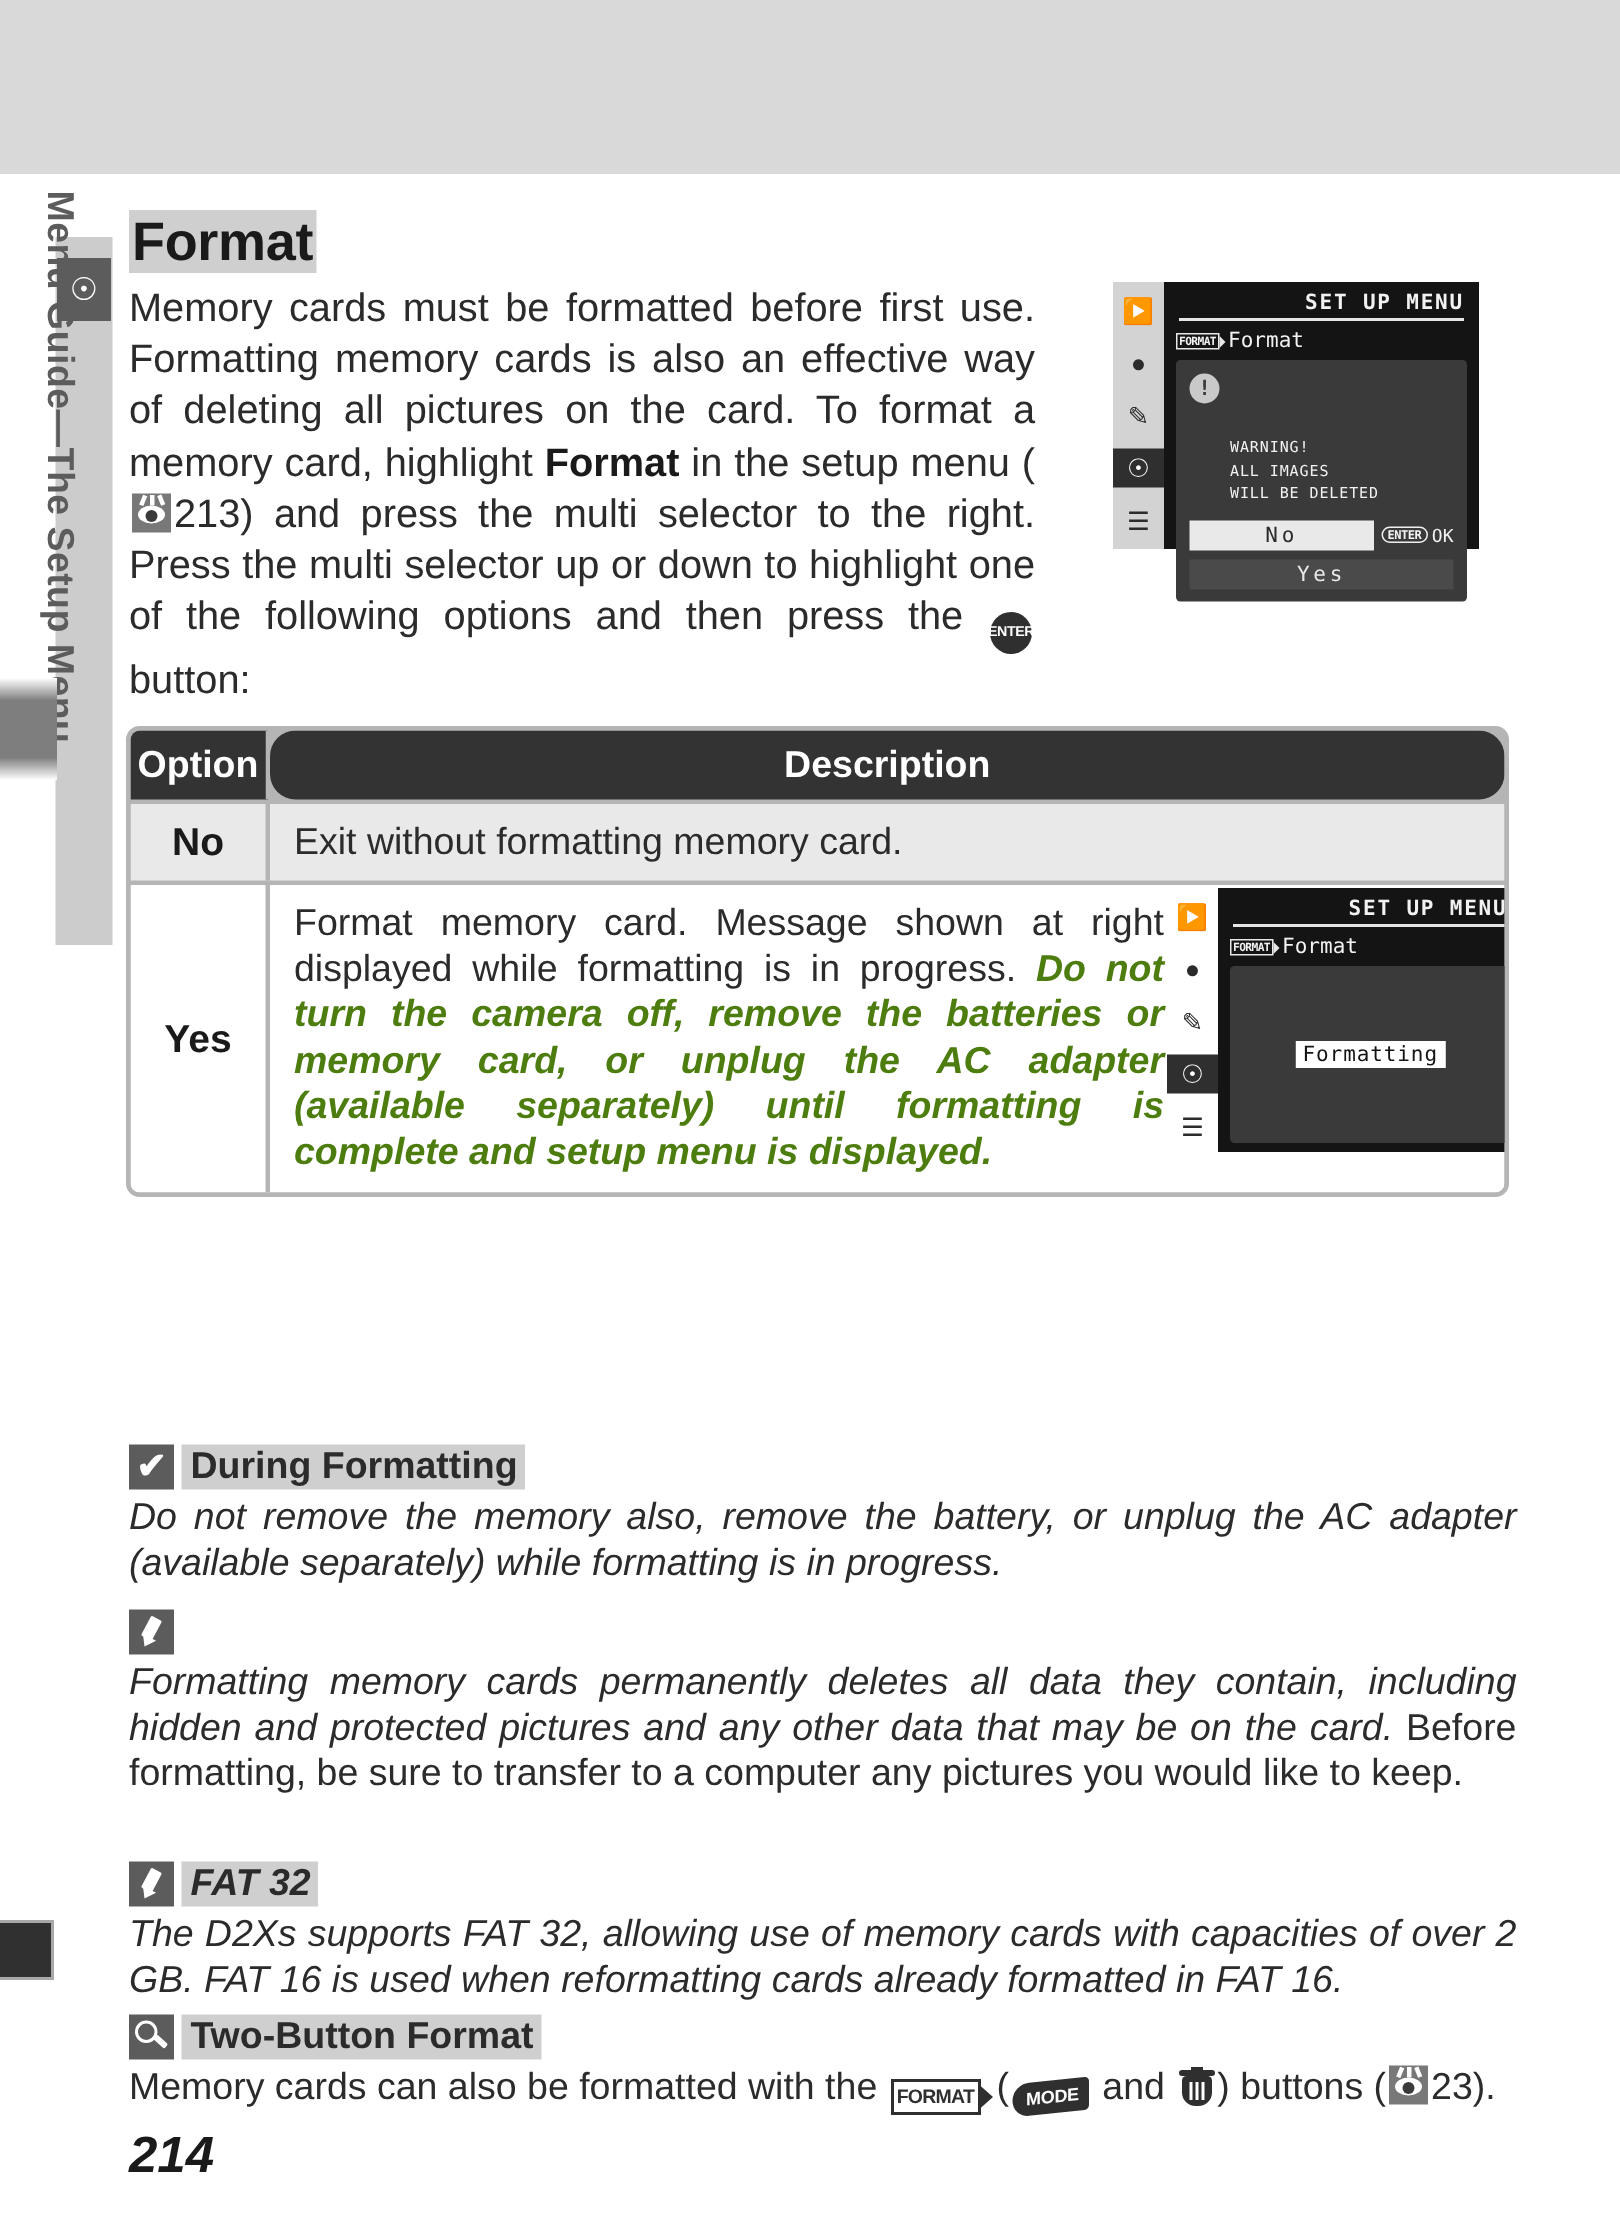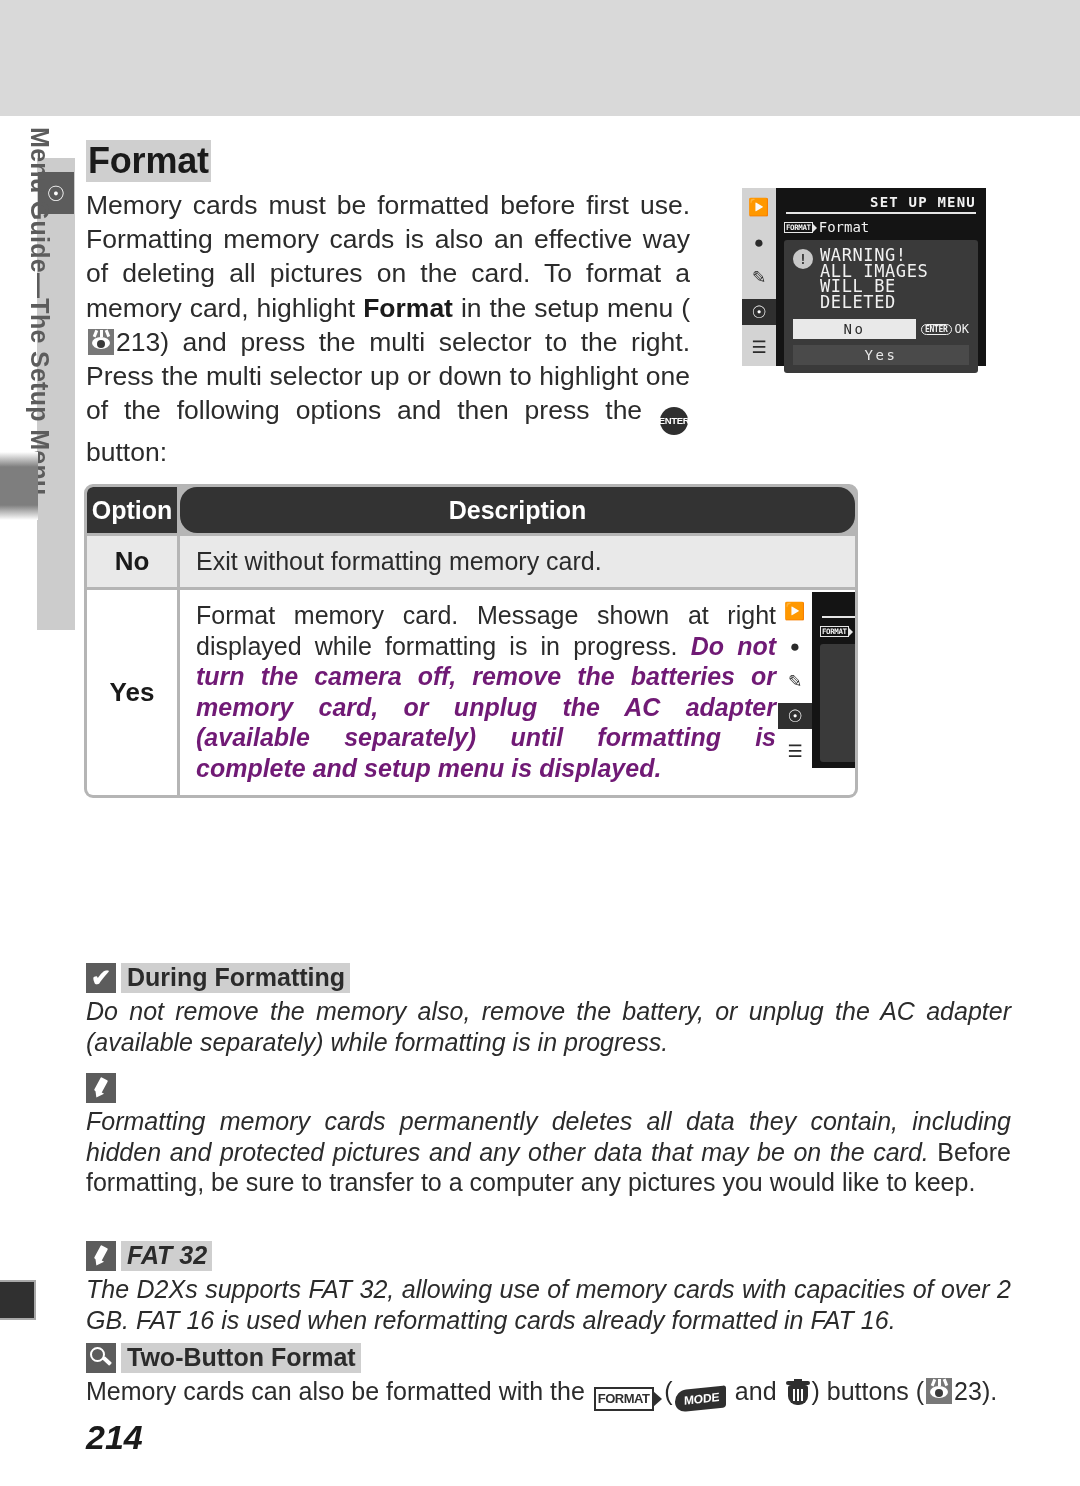--- a/index.html
+++ b/index.html
@@ -183,21 +183,21 @@
   .lcd-panel {
     background: #3a3a3a; border-radius: 3px; margin: 2px 2px 0 2px;
     padding: 8px 9px; flex: 1; position: relative;
   }
   .warn-wrap { display: flex; align-items: flex-start; gap: 7px; }
   .warn-bang {
     width: 20px; height: 20px; border-radius: 50%; background: #c9c9c9; color: #3a3a3a;
     display: flex; align-items: center; justify-content: center;
     font-size: 14px; font-weight: bold; flex: none; margin-top: 1px;
   }
-  .warn-lines { font-size: 17px; line-height: 15.5px; letter-spacing: 0.6px; }
+  .warn-lines { font-size: 10px; line-height: 15.5px; letter-spacing: 0.6px; margin-top: 43px; }
   .opt-row {
     display: flex; align-items: center; margin-top: 9px; gap: 5px;
   }
   .opt-btn {
     flex: 1; background: #e9e9e9; color: #2b2b2b; text-align: center;
     font-size: 14px; letter-spacing: 2.5px; padding: 2px 0;
   }
   .opt-btn.unsel { background: #4a4a4a; color: #e9e9e9; }
   .opt-ok { display: flex; align-items: center; gap: 3px; font-size: 12px; }
   .opt-ok .enterpill {
@@ -205,21 +205,21 @@
     padding: 0px 3px; letter-spacing: -0.3px; font-weight: bold;
   }
   .fmting {
     position: absolute; left: 50%; top: 50%; transform: translate(-50%,-50%);
     background: #ffffff; color: #141414; font-size: 14px; padding: 1px 5px;
     letter-spacing: 0.6px; white-space: nowrap;
   }
 
   
   .opt-table {
-    position: absolute; left: 84px; top: 484px; width: 774px;
+    position: absolute; left: 84px; top: 484px; width: 922px;
     border: 3px solid #b5b5b5; border-radius: 9px;
     overflow: hidden; background: #b5b5b5;
   }
   .tr { display: flex; }
   .th {
     background: #333333; color: #ffffff; font-weight: bold;
     font-size: 25px; display: flex; align-items: center; justify-content: center;
   }
   .c-opt { width: 93px; flex: none; border-right: 3px solid #b5b5b5; }
   .c-desc { flex: 1; }
@@ -240,21 +240,21 @@
     display: flex; align-items: center; justify-content: center;
     border-right: 3px solid #b5b5b5;
   }
   .row-yes .c-desc {
     background: #ffffff; color: #2b2b2b; font-size: 25px;
     padding: 10px 8px 12px 16px; position: relative; min-height: 200px;
   }
   .yes-text {
     width: 580px; line-height: 30.5px; text-align: justify;
   }
-  .yes-text i { font-weight: bold; color:#701a75; }
+  .yes-text i { font-weight: bold; color:#4d7c0f; }
 
   
   .note { position: absolute; left: 86px; width: 925px; }
   .note-head {
     display: flex; align-items: center; gap: 0px; margin-bottom: 3px;
   }
   .note-badge {
     width: 30px; height: 30px; background: #5c5c5c;
     display: flex; align-items: center; justify-content: center;
     color: #ffffff; flex: none;

